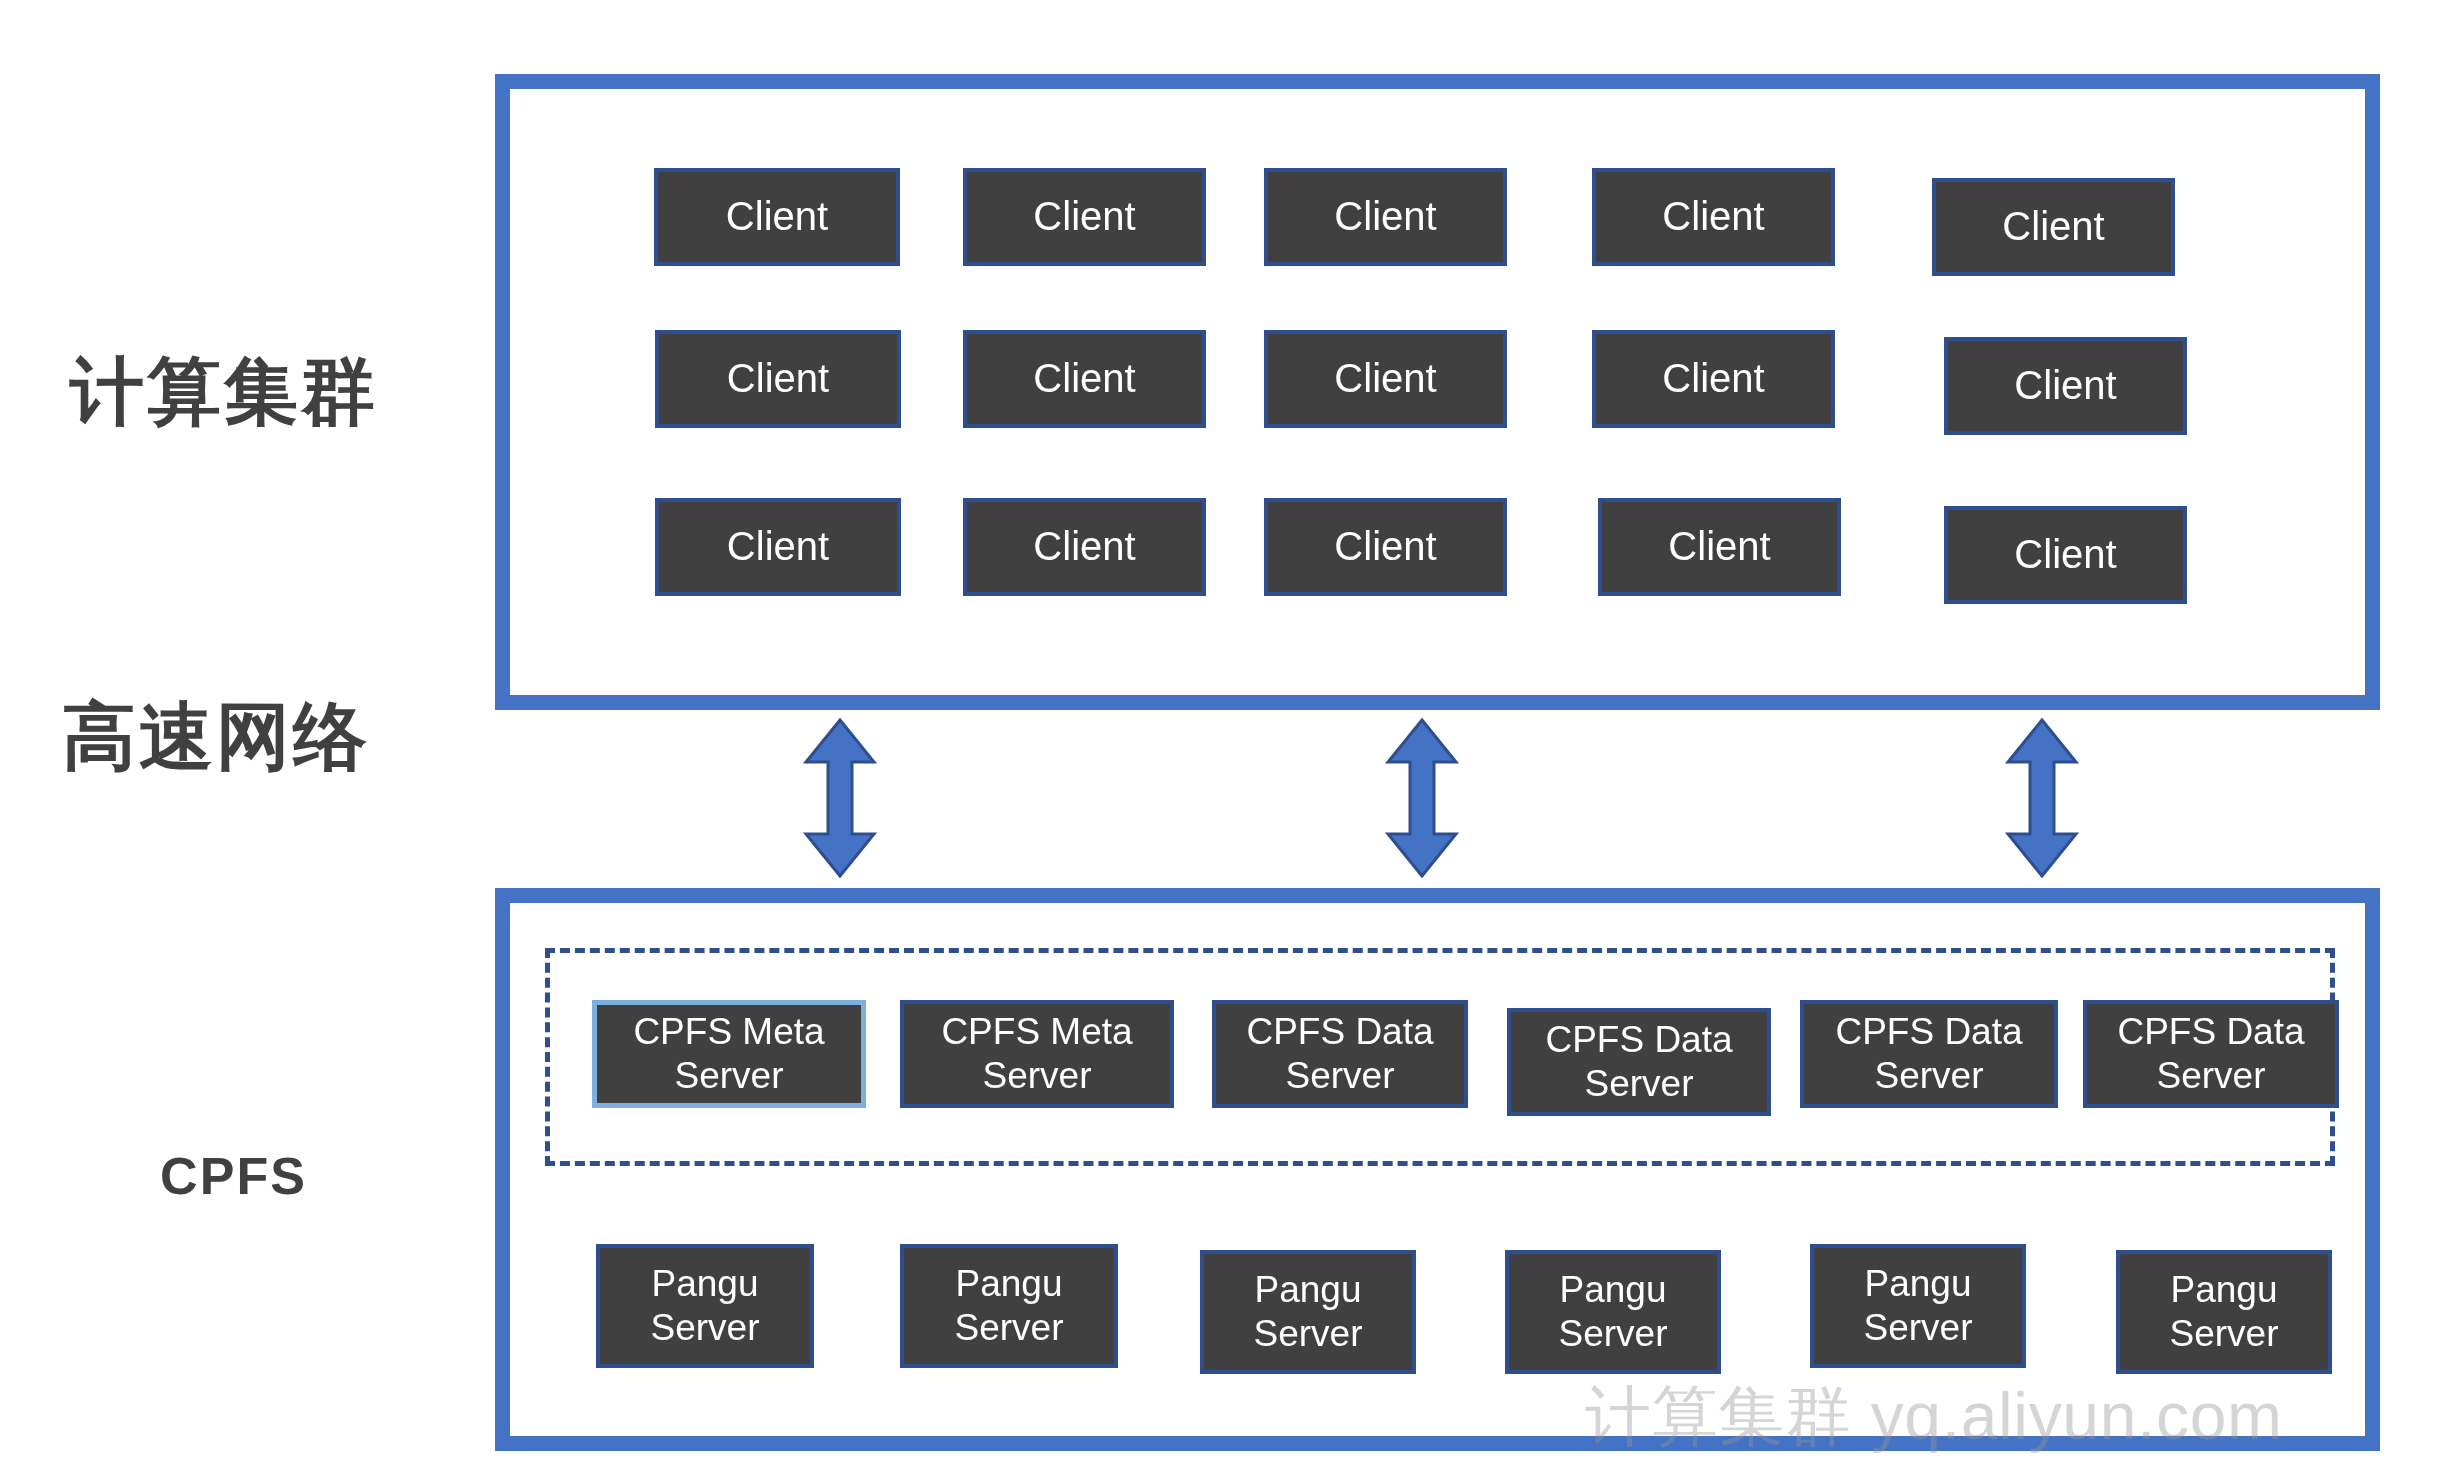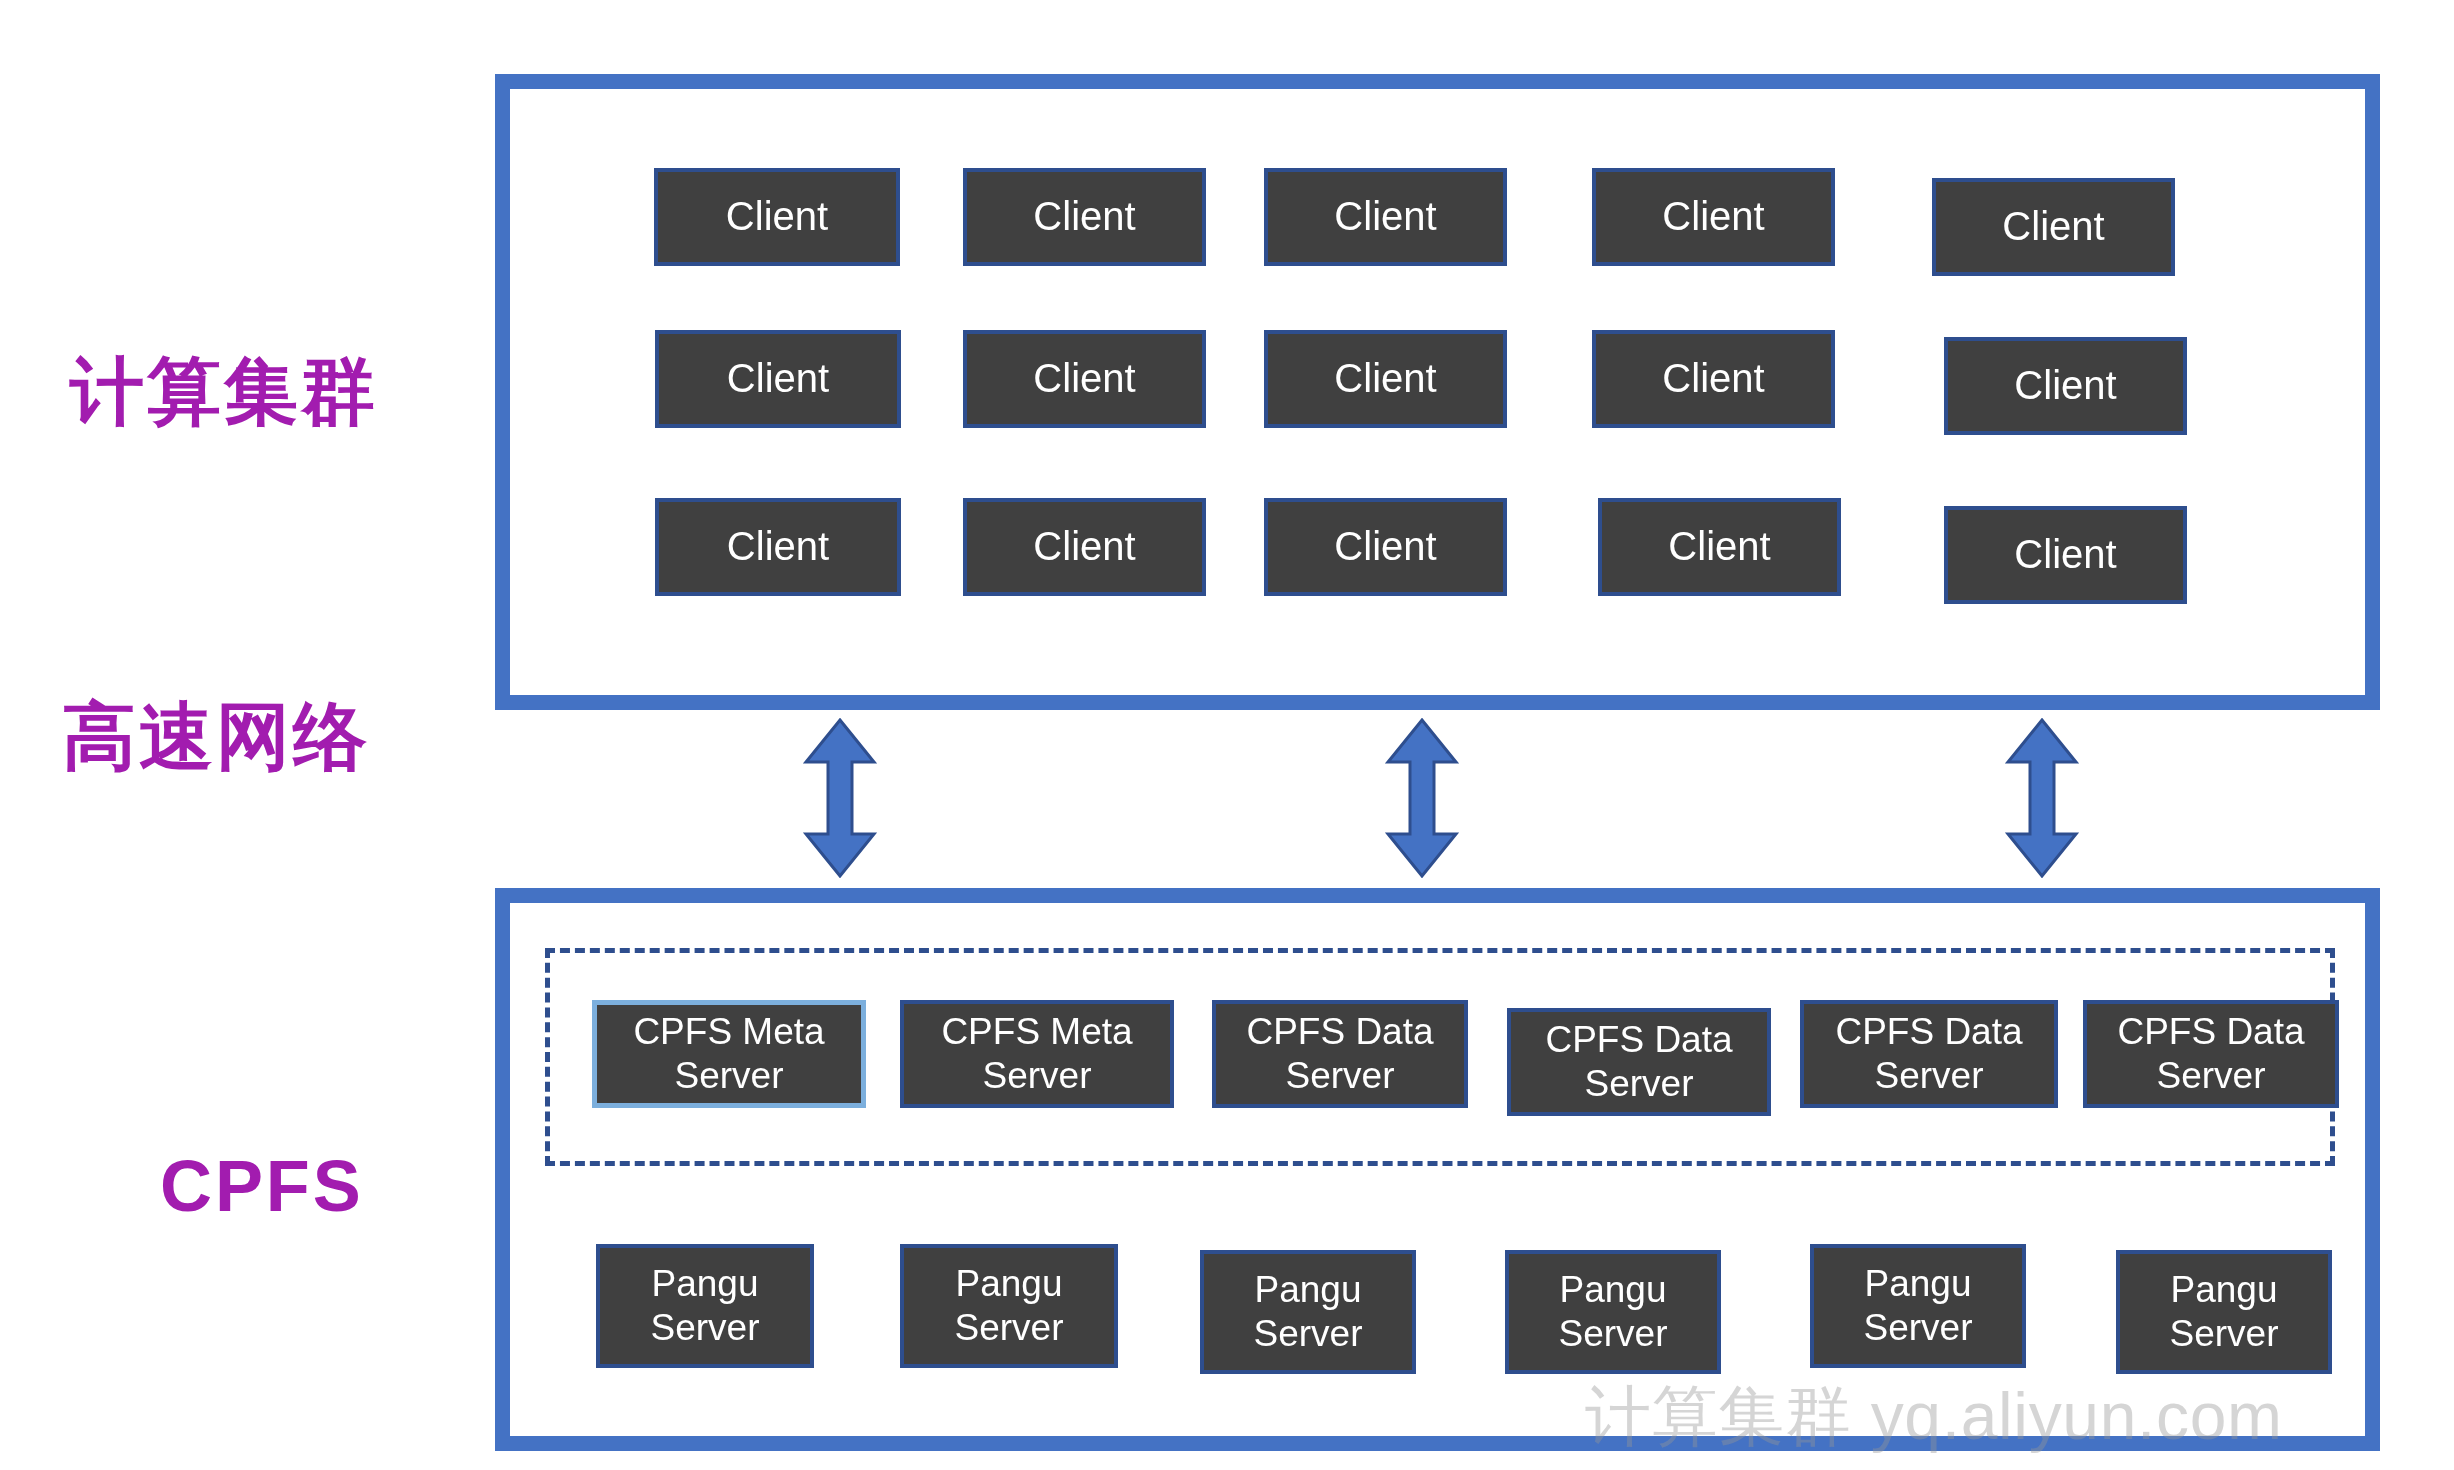--- a/index.html
+++ b/index.html
@@ -12,29 +12,29 @@
     width: 2454px;
     height: 1470px;
     background: #ffffff;
     overflow: hidden;
     font-family: "Liberation Sans", sans-serif;
   }
 
   
   .side-label {
     position: absolute;
-    color: #a21caf;
+    color: #404040;
     font-weight: bold;
     letter-spacing: 0.04em;
     white-space: nowrap;
     line-height: 1;
   }
   #label-compute { left: 70px;  top: 355px; font-size: 74px; }
   #label-network { left: 62px;  top: 700px; font-size: 74px; }
-  #label-cpfs    { left: 160px; top: 1150px; font-size: 72px; }
+  #label-cpfs    { left: 160px; top: 1150px; font-size: 52px; }
 
   
   .cluster-frame {
     position: absolute;
     border: 15px solid #4472C4;
     background: #ffffff;
     box-sizing: border-box;
   }
   #compute-cluster-frame {
     left: 495px;  top: 74px;

